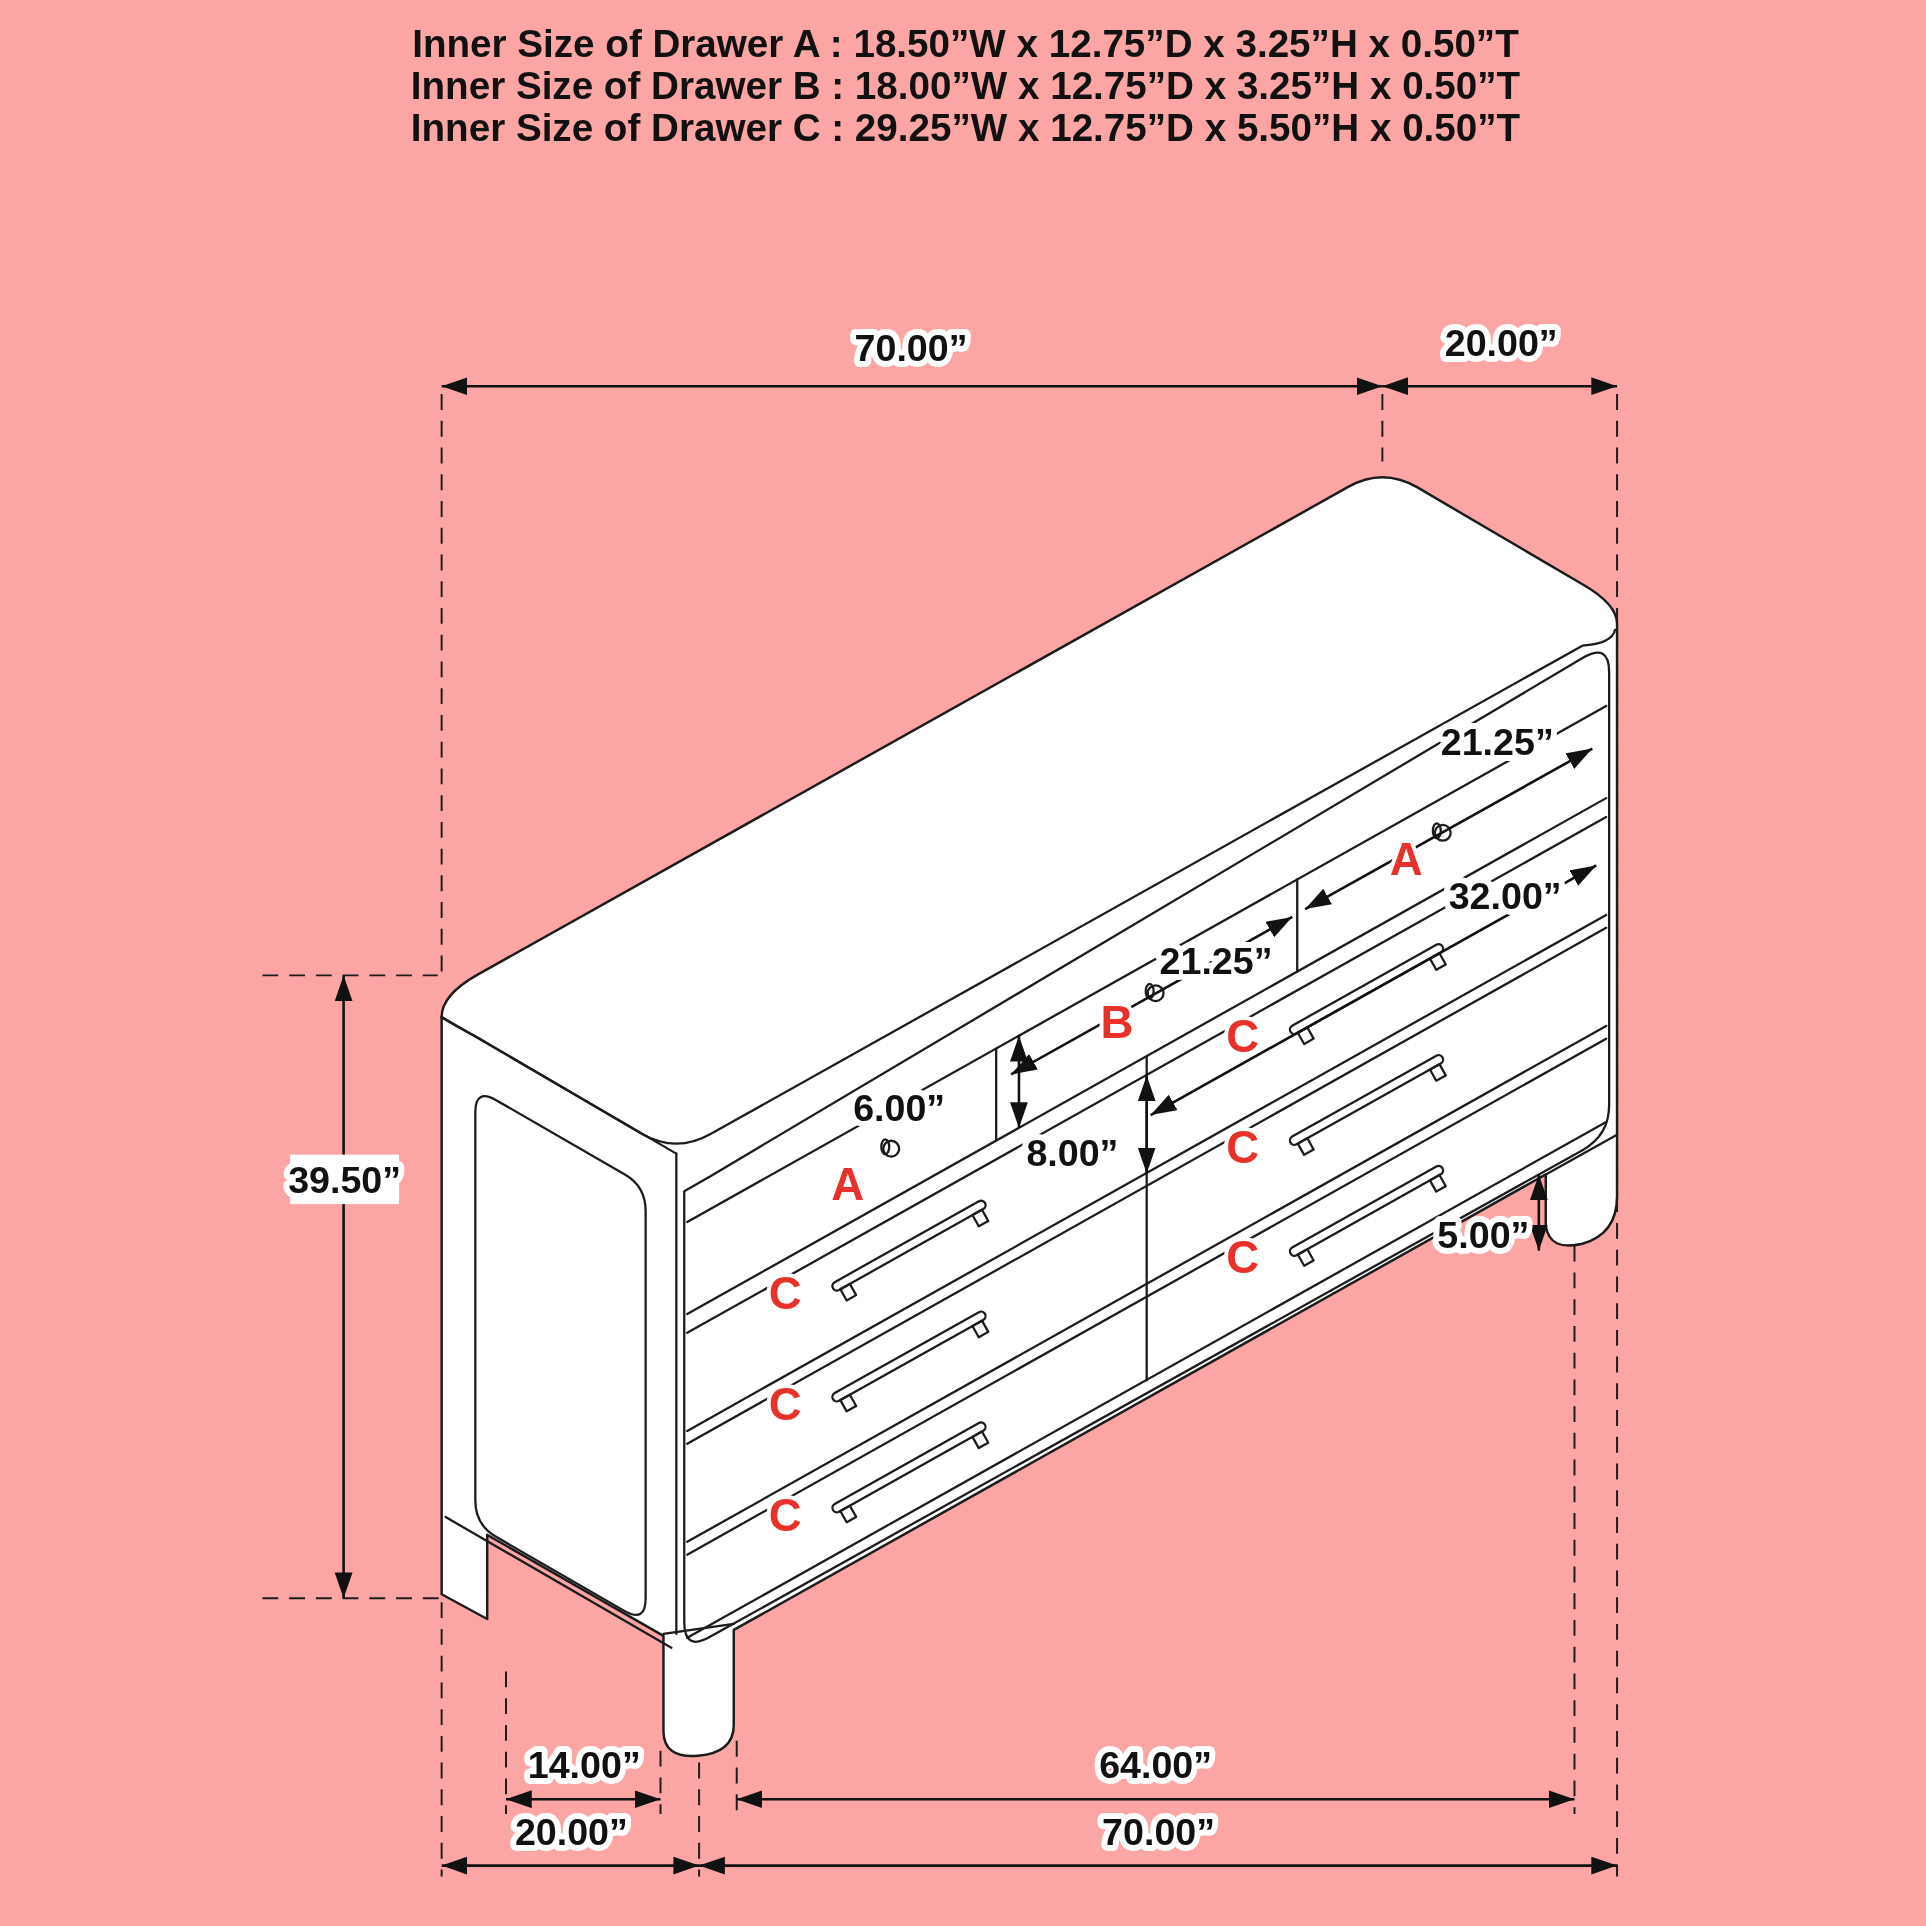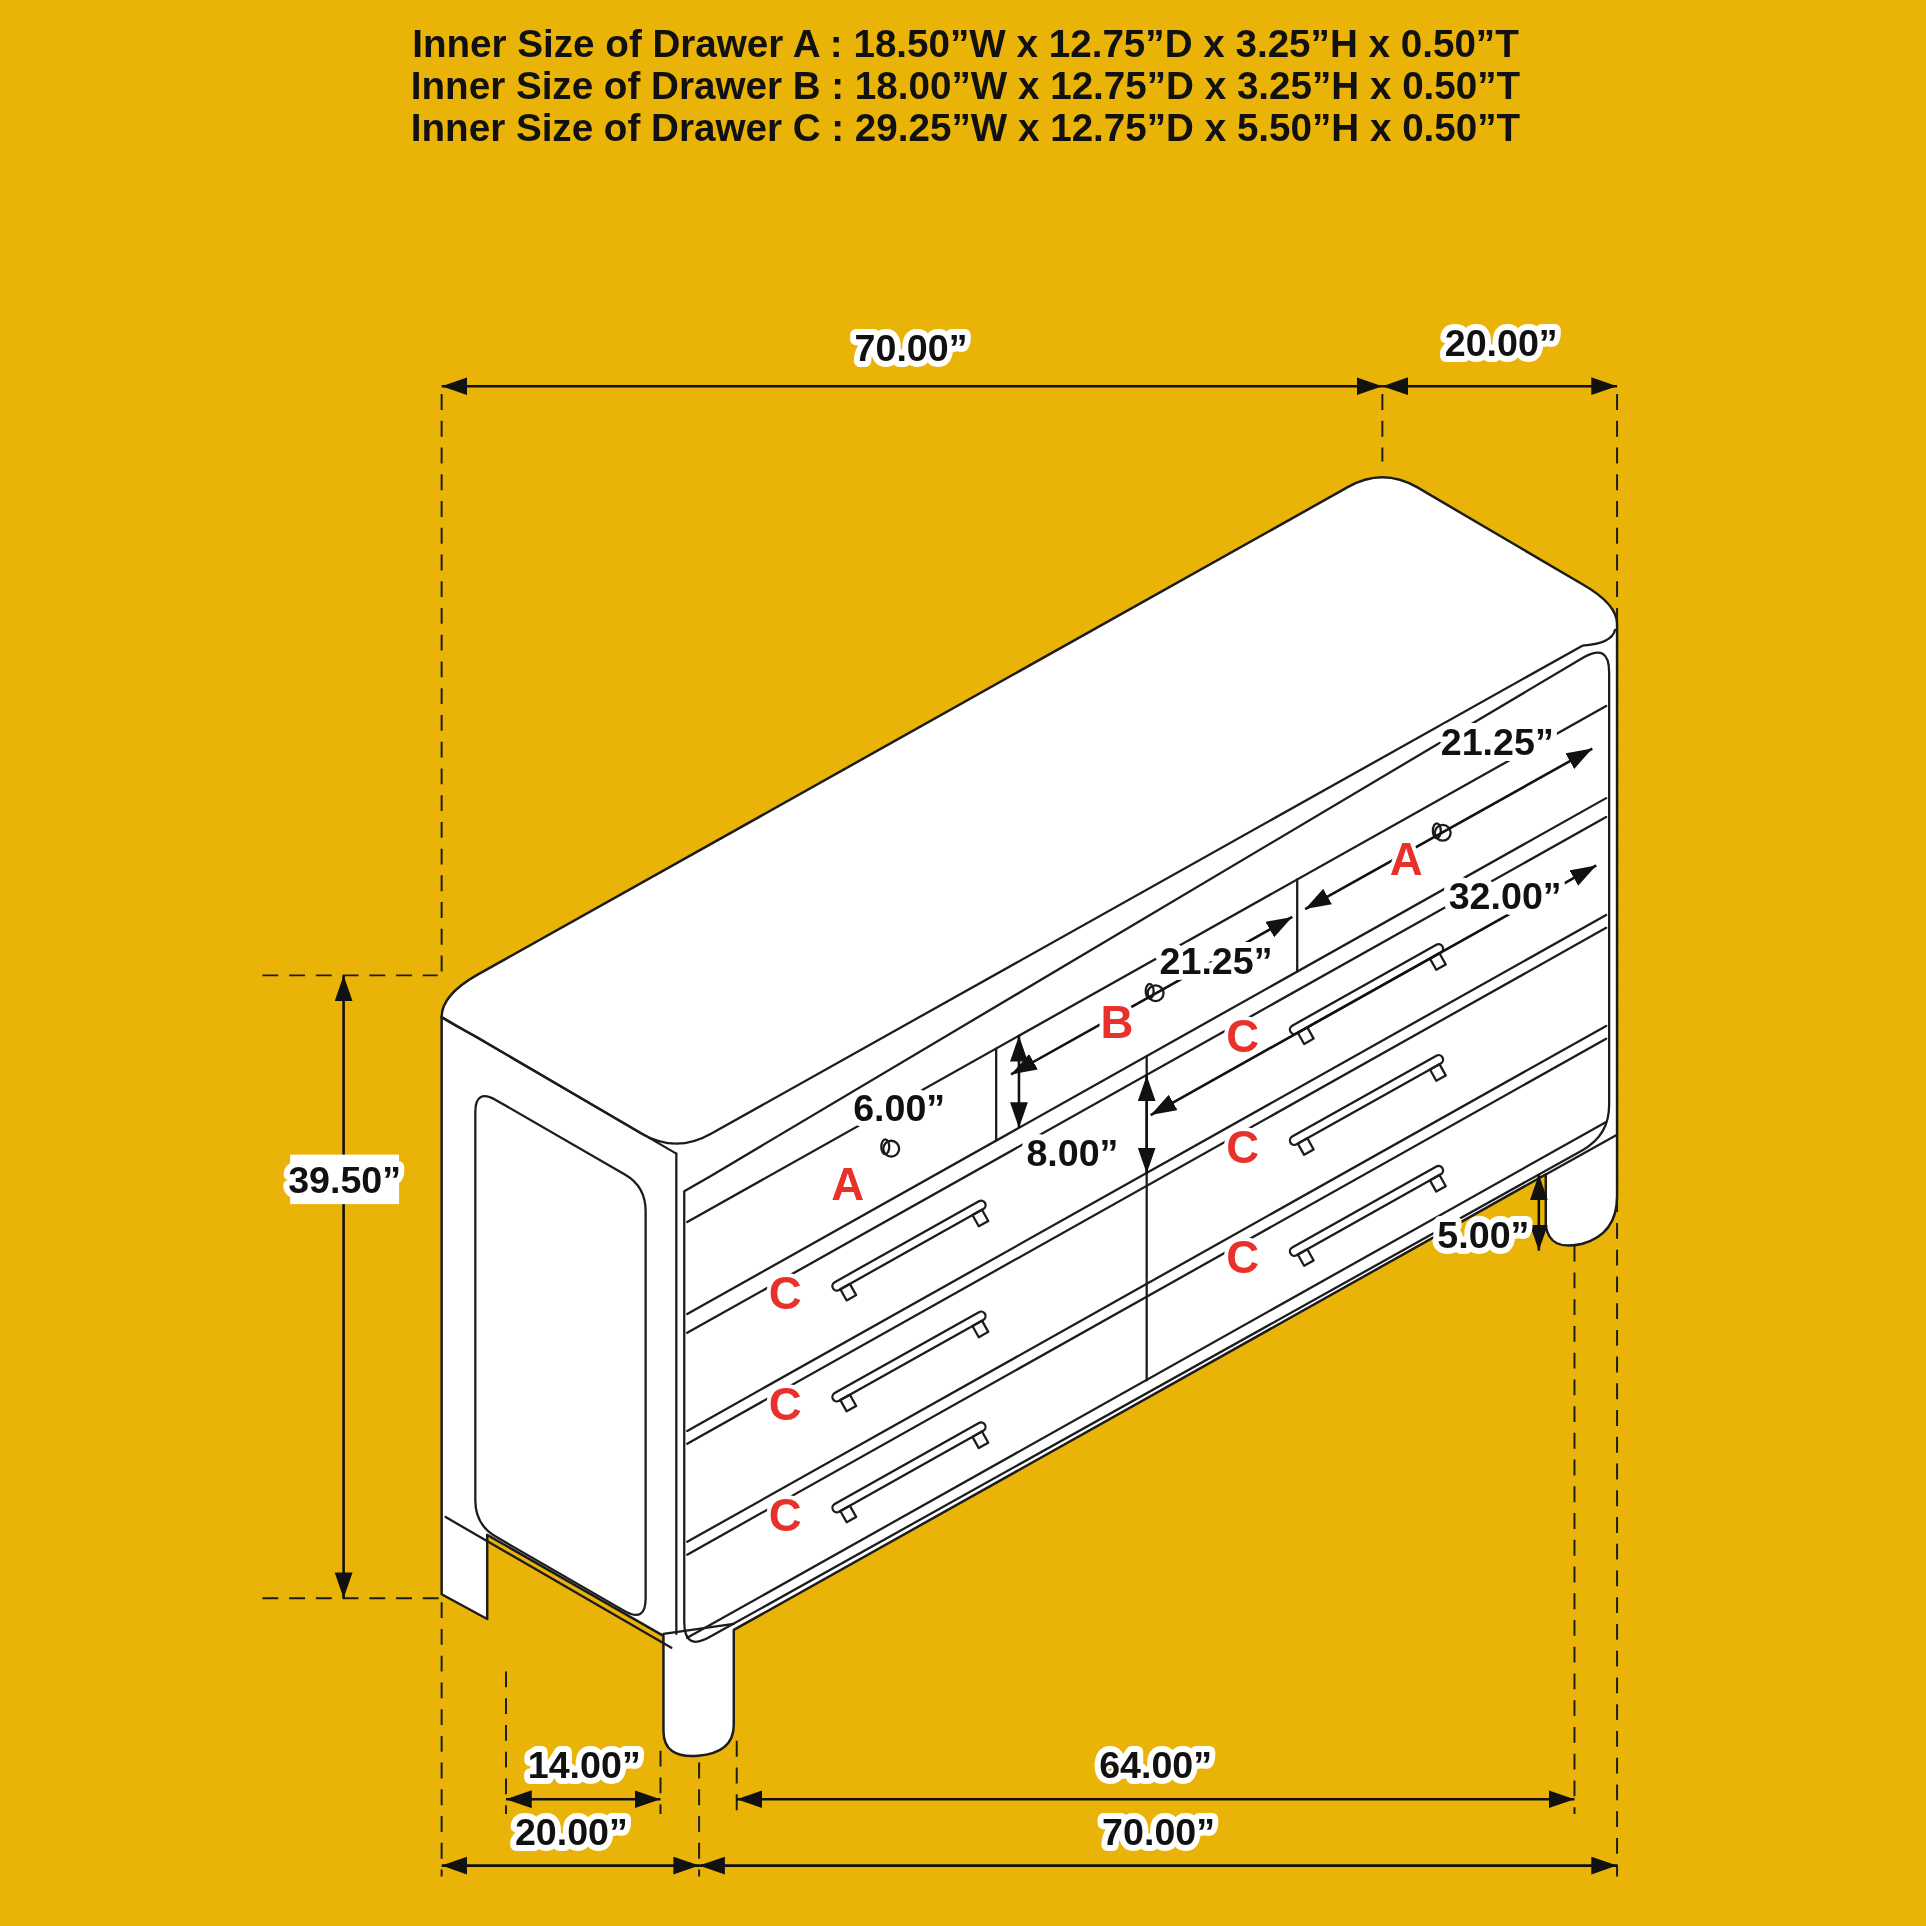--- a/index.html
+++ b/index.html
@@ -1,16 +1,16 @@
 <!DOCTYPE html>
 <html><head>
 <meta charset="utf-8">
 <style>
   html,body{margin:0;padding:0;background:#ffffff;}
-  .page{position:relative;width:1927px;height:1927px;background:#eab308;overflow:hidden;
+  .page{position:relative;width:1927px;height:1927px;background:#fca5a5;overflow:hidden;
         font-family:"Liberation Sans", sans-serif;}
   svg{position:absolute;left:0;top:0;}
   .title-line{font-family:"Liberation Sans", sans-serif;font-size:39px;font-weight:bold;fill:#111111;}
   .dim{font-family:"Liberation Sans", sans-serif;font-size:38px;font-weight:bold;fill:#111111;
        paint-order:stroke;stroke:#ffffff;stroke-width:12px;stroke-linejoin:round;}
   .redletter{font-family:"Liberation Sans", sans-serif;font-size:46px;font-weight:bold;fill:#e8312a;
        paint-order:stroke;stroke:#ffffff;stroke-width:8px;stroke-linejoin:round;}
   .furn{stroke:#1c1c1c;stroke-width:2.3;fill:none;stroke-linejoin:round;stroke-linecap:round;}
   .furnfill{stroke:#1c1c1c;stroke-width:2.5;fill:#ffffff;stroke-linejoin:round;}
   .dash{stroke:#1c1c1c;stroke-width:2;fill:none;stroke-dasharray:16 11;}

